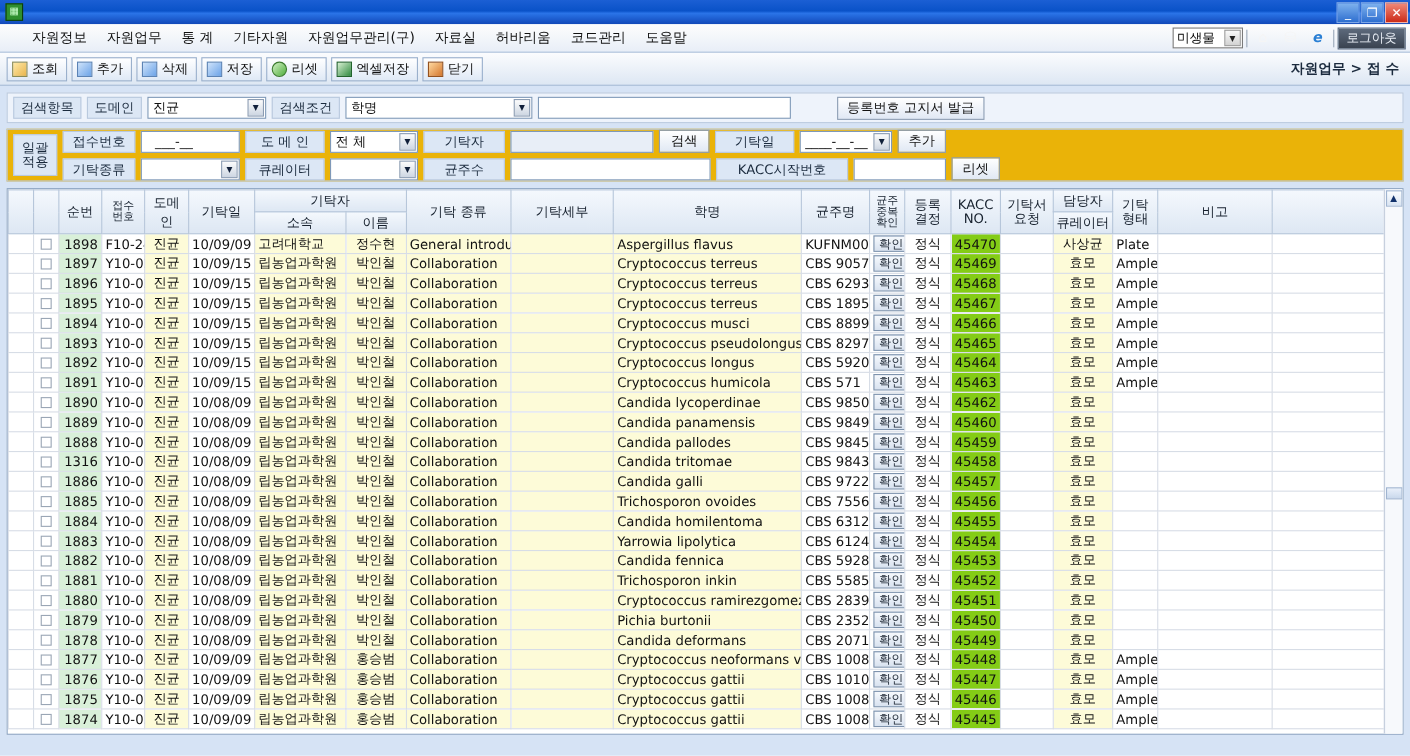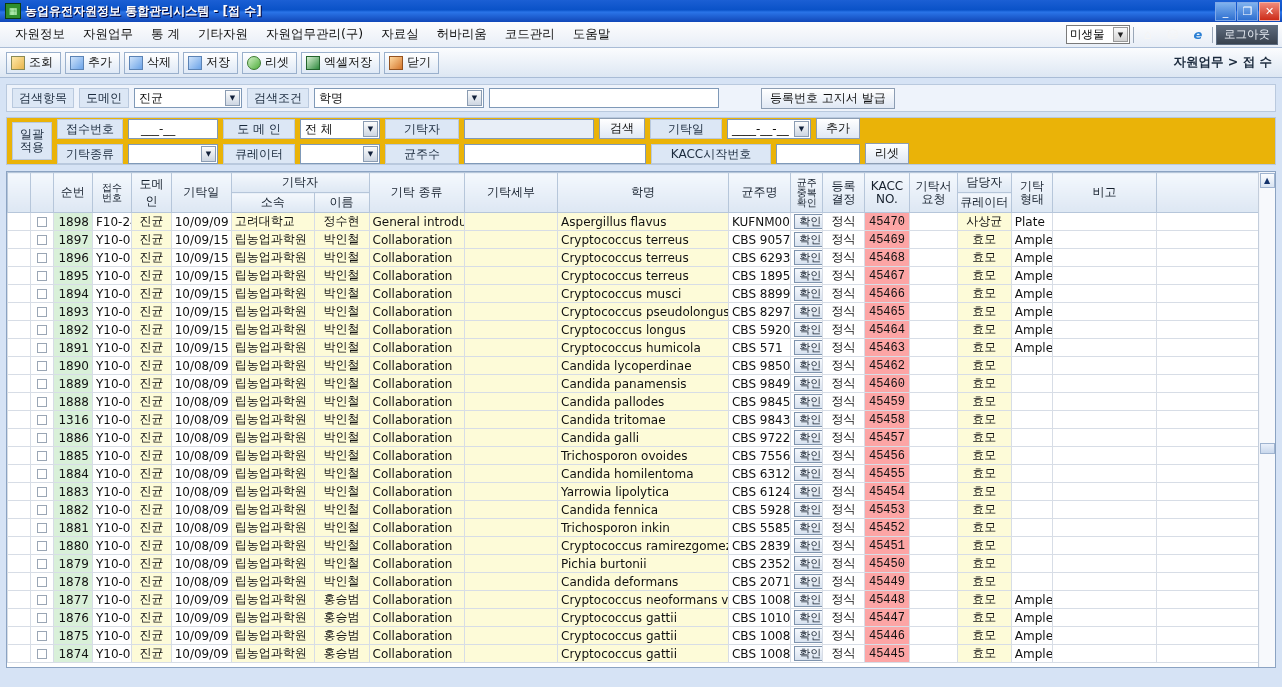--- a/index.html
+++ b/index.html
@@ -24,21 +24,21 @@
   .winbtn{
     width:21px;height:19px;margin-left:1px;border:1px solid #7fa8e8;
     background:linear-gradient(to bottom,#7fb2ee,#2e6fd0);
     display:flex;align-items:center;justify-content:center;
     font-size:11px;color:#fff;font-family:"DejaVu Sans",sans-serif;
   }
   .winbtn.close{ background:linear-gradient(to bottom,#f08a7a,#cc2b18); border-color:#f3b3a8;}
   
   #menubar{
     height:26px; background:linear-gradient(to bottom,#fdfdfd,#e8eef7);
-    border-bottom:1px solid #a9bcd6; display:flex; align-items:center; padding-left:6px;
+    border-bottom:1px solid #a9bcd6; display:flex; align-items:center; padding-left:20px;
   }
   .menu-item{ padding:3px 9px; font-size:12.5px; color:#111; white-space:nowrap;}
   #menubar .mb-spacer{flex:1;}
   #menuright{ display:flex;align-items:center; gap:3px; padding-right:4px;}
   .mr-select{
     width:64px;height:19px;border:1px solid #7a7a7a;background:#fff;font-size:11.5px;
     display:flex;align-items:center;padding-left:3px;position:relative;
   }
   .mr-select .arrow{
     position:absolute;right:1px;top:1px;width:15px;height:15px;
@@ -122,21 +122,21 @@
     border:1px solid #b6c6da;font-size:12px;font-weight:normal;color:#16202d;
     padding:1px 2px;text-align:center;vertical-align:middle;
   }
   table.grid td{
     border:1px solid #d7dde6;font-size:12px;color:#111;height:18px;
     padding:0 3px;white-space:nowrap;overflow:hidden;text-overflow:clip;
   }
   td.c{text-align:center;} td.l{text-align:left;}
   td.seq{background:#d9f0d9;text-align:right;color:#111;}
   td.yel{background:#fdfbd8;}
-  td.yel2{background:#fca5a5;font-family:Liberation Mono, monospace;}
+  td.yel2{background:#84cc16;}
   td.wht{background:#fff;}
   td.chk{background:#fff;text-align:center;}
   .cbox{width:10px;height:10px;border:1px solid #9aa6b5;background:#fff;display:inline-block;vertical-align:middle;}
   .minibtn{
     display:inline-block;border:1px solid #7e93ad;background:linear-gradient(to bottom,#f6f9fd,#d8e2ef);
     font-size:11px;color:#16202d;padding:0 4px;line-height:13px;
   }
   
   #vscroll{
     width:17px;background:#f2f5fa;border-left:1px solid #c3cddb;
@@ -152,21 +152,20 @@
     position:absolute;left:0;width:15px;height:11px;
     border:1px solid #9fb4d0;background:linear-gradient(to bottom,#e9f0fa,#c9d8ec);
   }
   .spacer-col{background:#fff;}
 </style>
 </head>
 <body>
 
 <div id="titlebar">
   <div class="tb-icon">▦</div>
-  <div class="tb-title">농업유전자원정보 통합관리시스템 - [접   수]</div>
   <div class="tb-spacer"></div>
   <div class="winbtn">_</div>
   <div class="winbtn">❐</div>
   <div class="winbtn close">✕</div>
 </div>
 
 <div id="menubar">
   <div class="menu-item">자원정보</div>
   <div class="menu-item">자원업무</div>
   <div class="menu-item">통 계</div>

